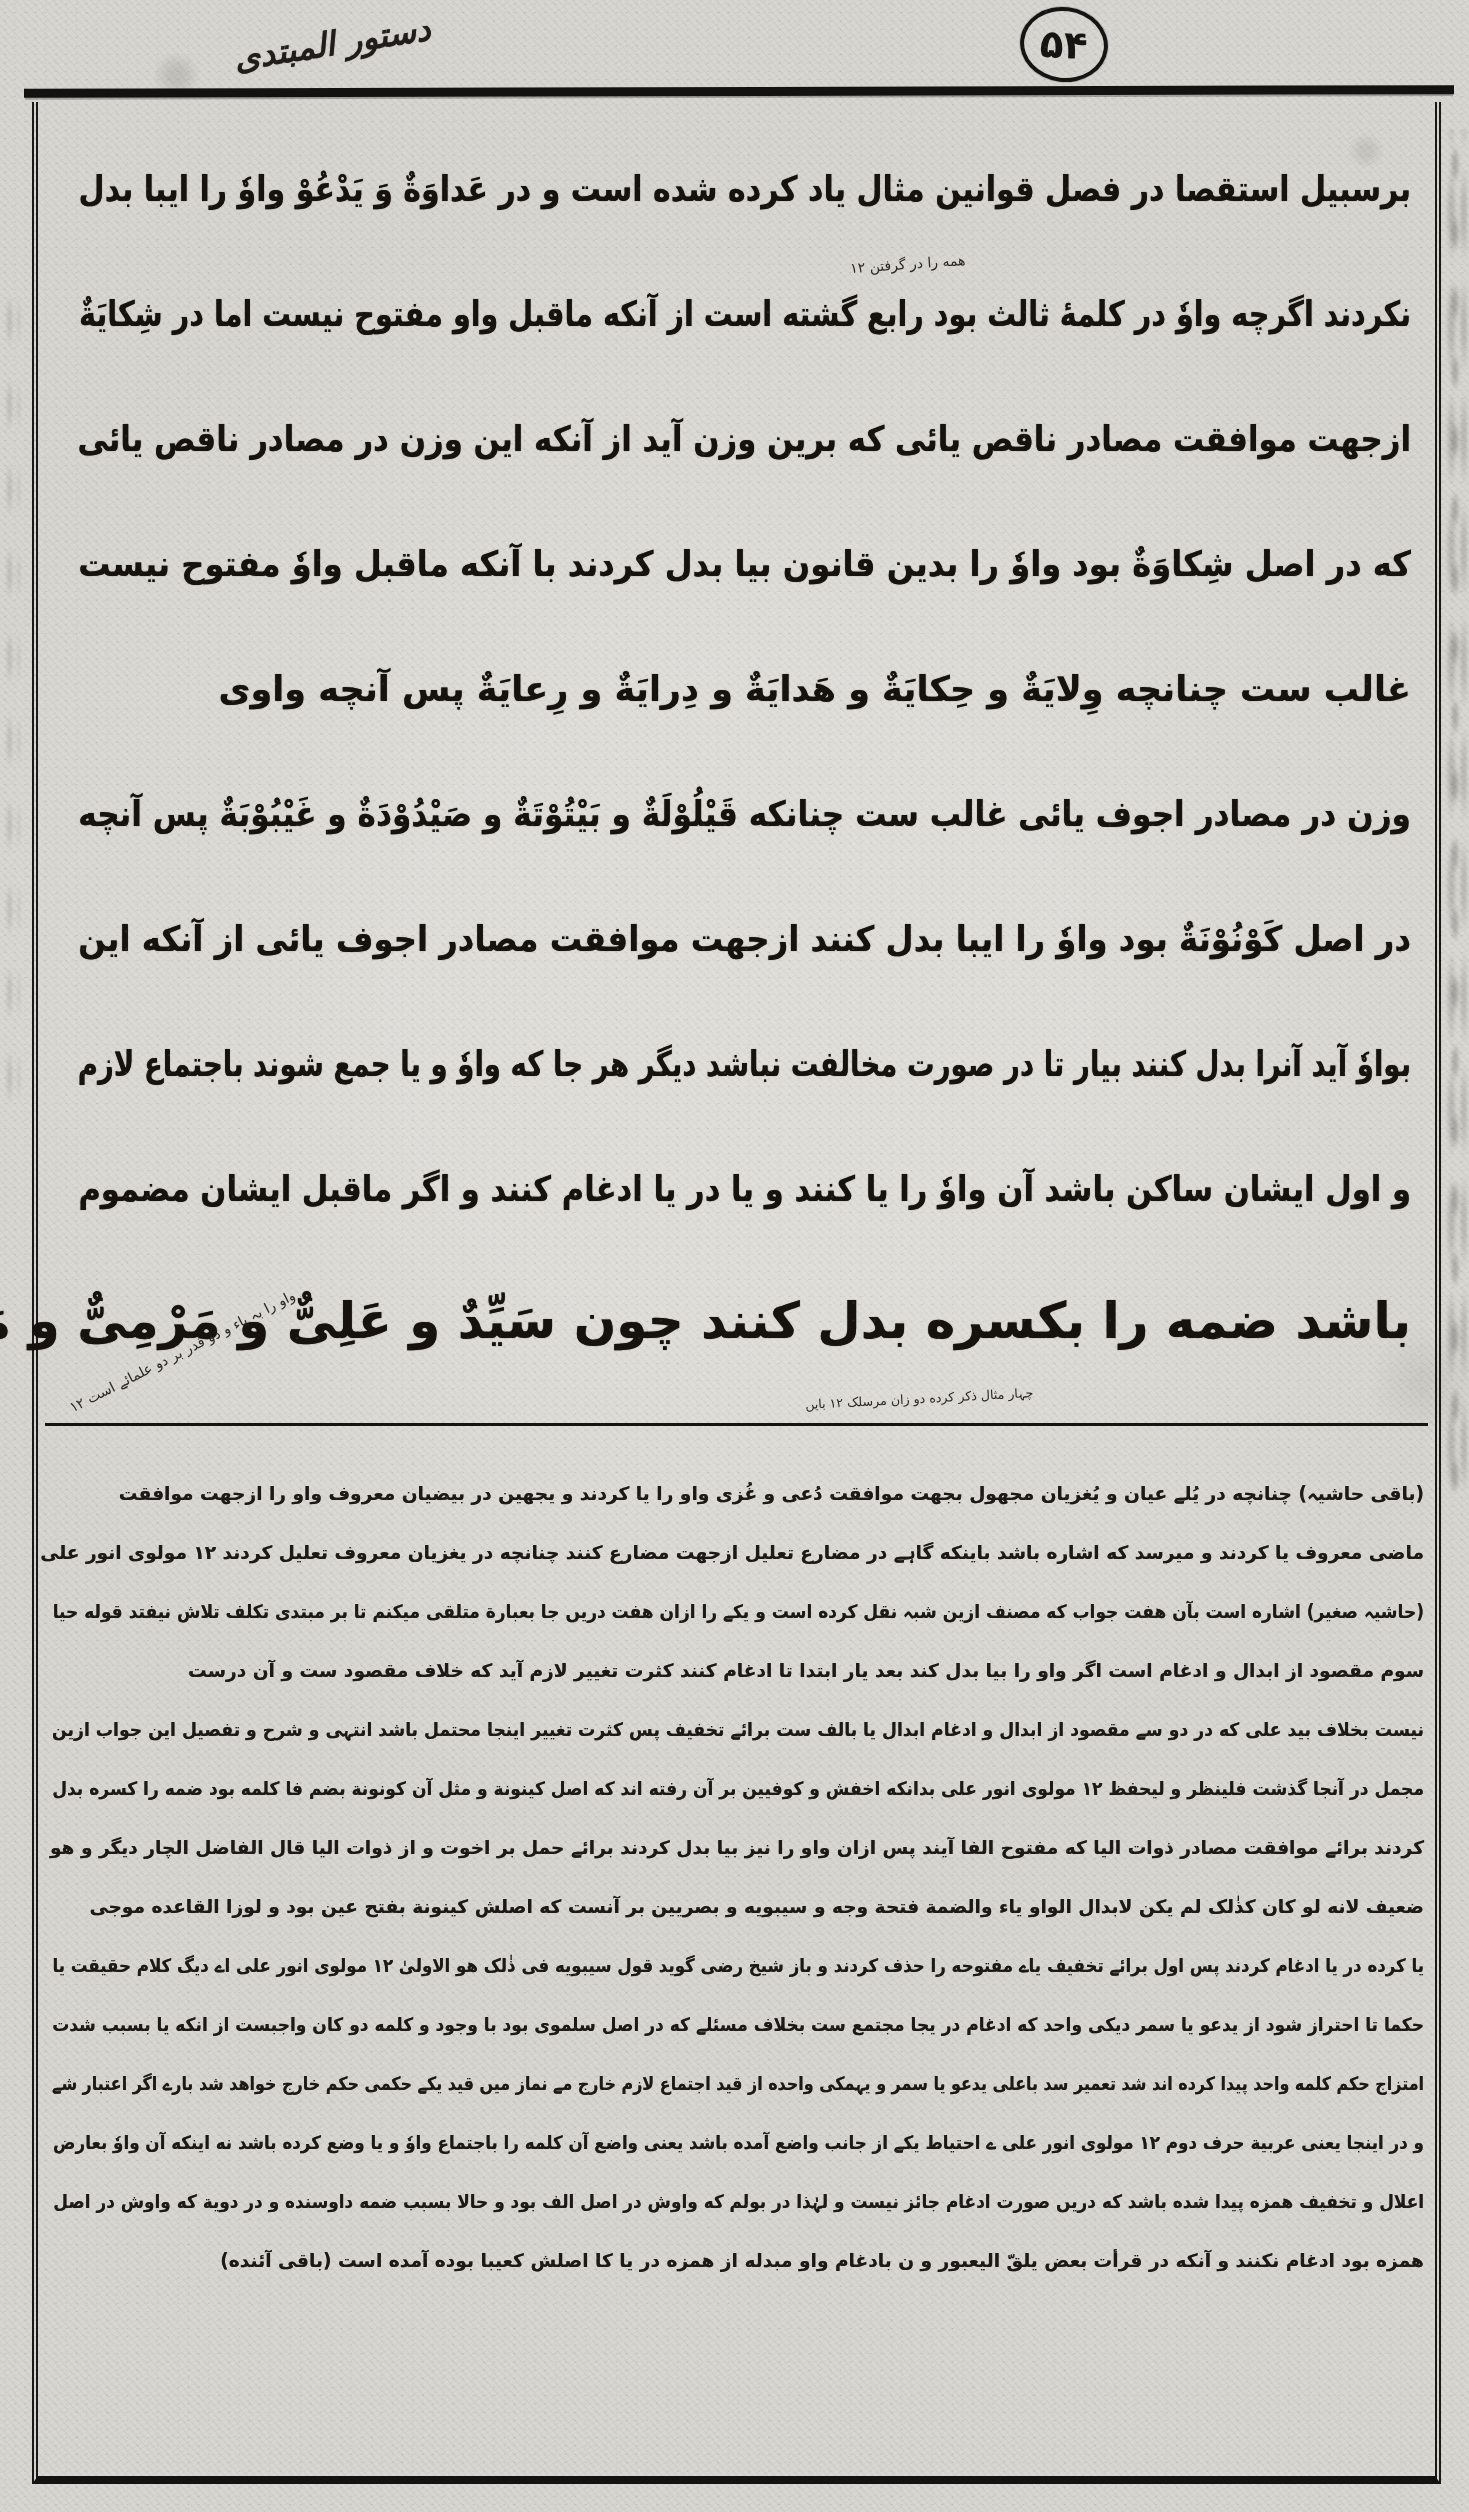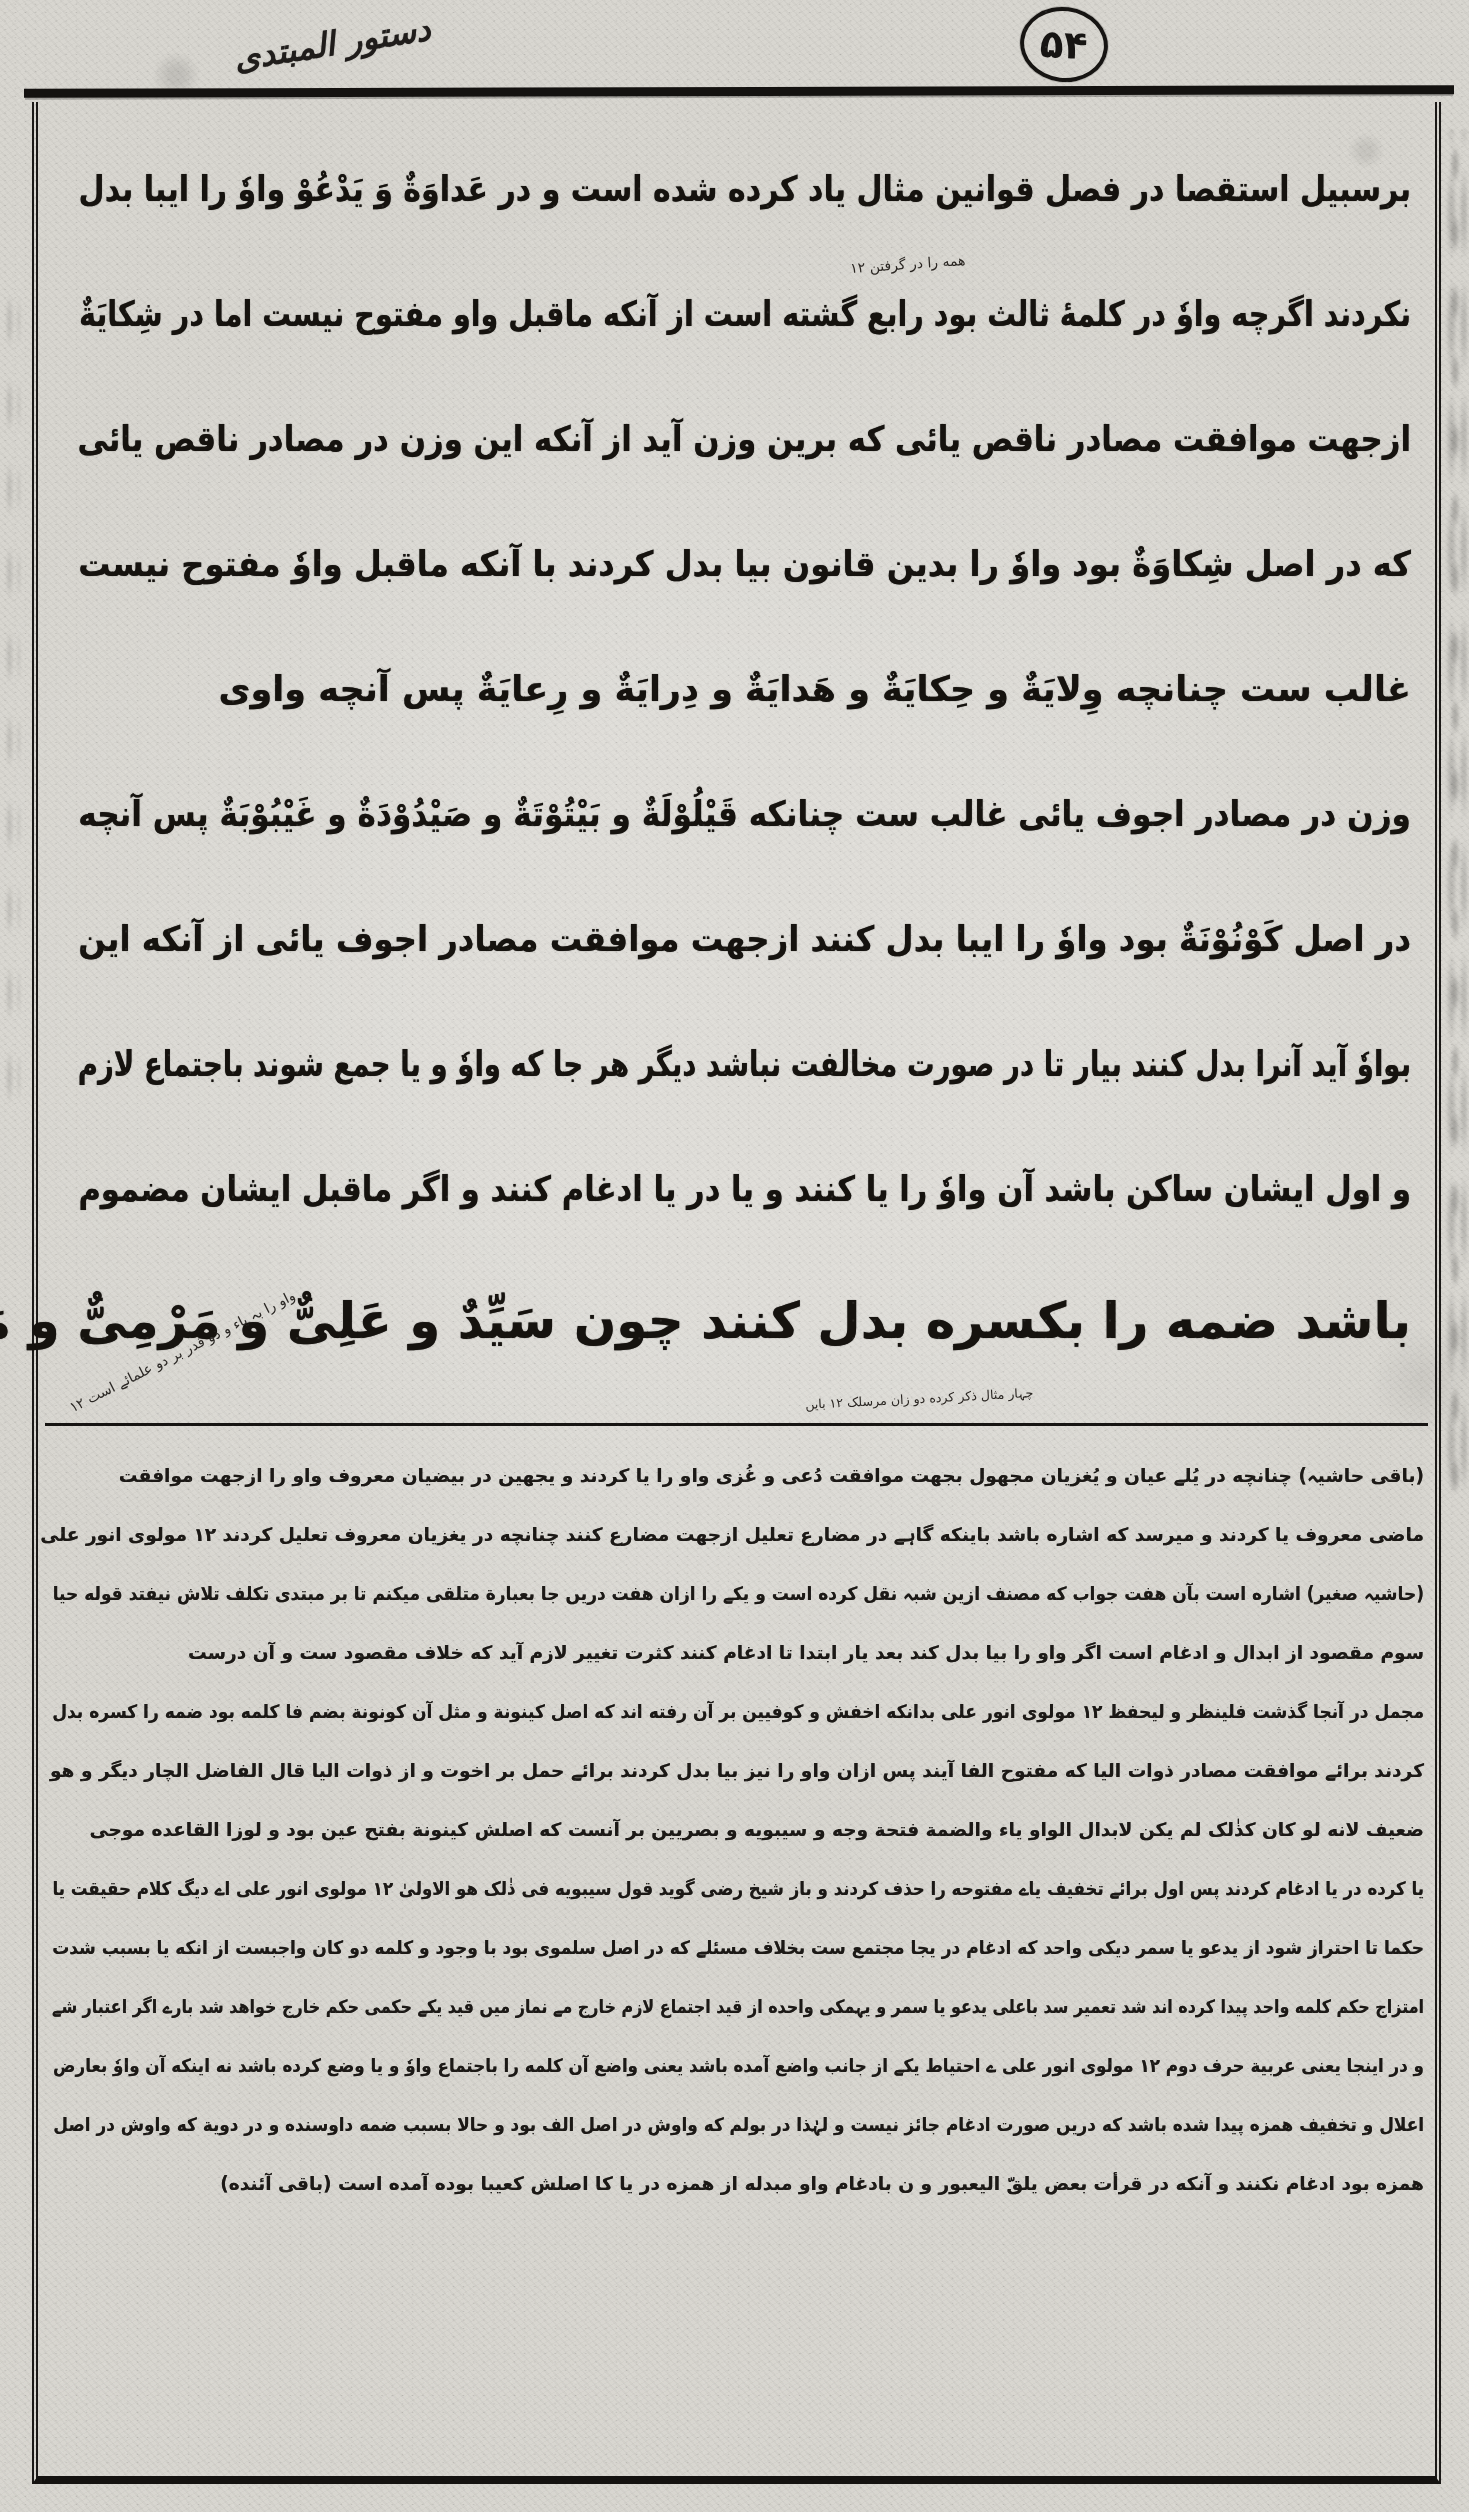--- a/index.html
+++ b/index.html
@@ -73,21 +73,21 @@
   }
   .note-l1{bottom:-20.5px;right:33%;transform:rotate(-4deg);}
   .note-final{bottom:-15px;right:28%;transform:rotate(-3deg);font-size:12.6px;}
   .margin-note{
     position:absolute;top:1310px;left:11px;width:279px;
     font-size:14px;color:#2a2724;
     transform:rotate(-27deg);transform-origin:left bottom;
     white-space:nowrap;overflow:visible;
   }
   .fn-divider{position:relative;margin:32px 7.4px 0 7.4px;border-top:3.7px solid #161412;}
-  .footnote{padding:1px 11px 0 11px;}
+  .footnote{padding:19px 11px 0 11px;}
   .fline{
     height:59px;display:flex;align-items:flex-end;
     font-size:18.6px;font-weight:bold;color:#1c1916;
     text-shadow:0 0 0.5px rgba(0,0,0,.6);
   }
   .fline .fitline{display:inline-block;white-space:nowrap;transform-origin:right center;width:100%;text-align:right;}
   
   .bleed-right{
     position:absolute;top:130px;right:1.9px;width:24px;height:1377px;
     background-image:
@@ -165,20 +165,23 @@
       <div class="fline">
           <span class="fitline">ماضی معروف یا کردند و میرسد که اشاره باشد باینکه گاہے در مضارع تعلیل ازجهت مضارع کنند چنانچه در یغزیان معروف تعلیل کردند ۱۲ مولوی انور علی</span>
         </div>
       <div class="fline">
           <span class="fitline" style="transform: scaleX(0.915);">(حاشیہ صغیر) اشاره است بآن هفت جواب که مصنف ازین شبہ نقل کرده است و یکے را ازان هفت دریں جا بعبارة متلقی میکنم تا بر مبتدی تکلف تلاش نیفتد قوله حیا</span>
         </div>
       <div class="fline">
           <span class="fitline">سوم مقصود از ابدال و ادغام است اگر واو را بیا بدل کند بعد یار ابتدا تا ادغام کنند کثرت تغییر لازم آید که خلاف مقصود ست و آن درست</span>
         </div>
       <div class="fline">
+          <span class="fitline" style="transform: scaleX(0.925);">نیست بخلاف بید علی که در دو سے مقصود از ابدال و ادغام ابدال یا بالف ست برائے تخفیف پس کثرت تغییر اینجا محتمل باشد انتہی و شرح و تفصیل این جواب ازین</span>
+        </div>
+      <div class="fline">
           <span class="fitline" style="transform: scaleX(0.918);">مجمل در آنجا گذشت فلینظر و لیحفظ ۱۲ مولوی انور علی بدانکه اخفش و کوفیین بر آن رفته اند که اصل کینونة و مثل آن کونونة بضم فا کلمه بود ضمه را کسره بدل</span>
         </div>
       <div class="fline">
           <span class="fitline">کردند برائے موافقت مصادر ذوات الیا که مفتوح الفا آیند پس ازان واو را نیز بیا بدل کردند برائے حمل بر اخوت و از ذوات الیا قال الفاضل الچار دیگر و هو</span>
         </div>
       <div class="fline">
           <span class="fitline">ضعیف لانه لو کان کذٰلک لم یکن لابدال الواو یاء والضمة فتحة وجه و سیبویه و بصریین بر آنست که اصلش کینونة بفتح عین بود و لوزا القاعده موجی</span>
         </div>
       <div class="fline">
           <span class="fitline" style="transform: scaleX(0.894);">یا کرده در یا ادغام کردند پس اول برائے تخفیف یاے مفتوحه را حذف کردند و باز شیخ رضی گوید قول سیبویه فی ذٰلک هو الاولیٰ ۱۲ مولوی انور علی اے دیگ کلام حقیقت یا</span>

